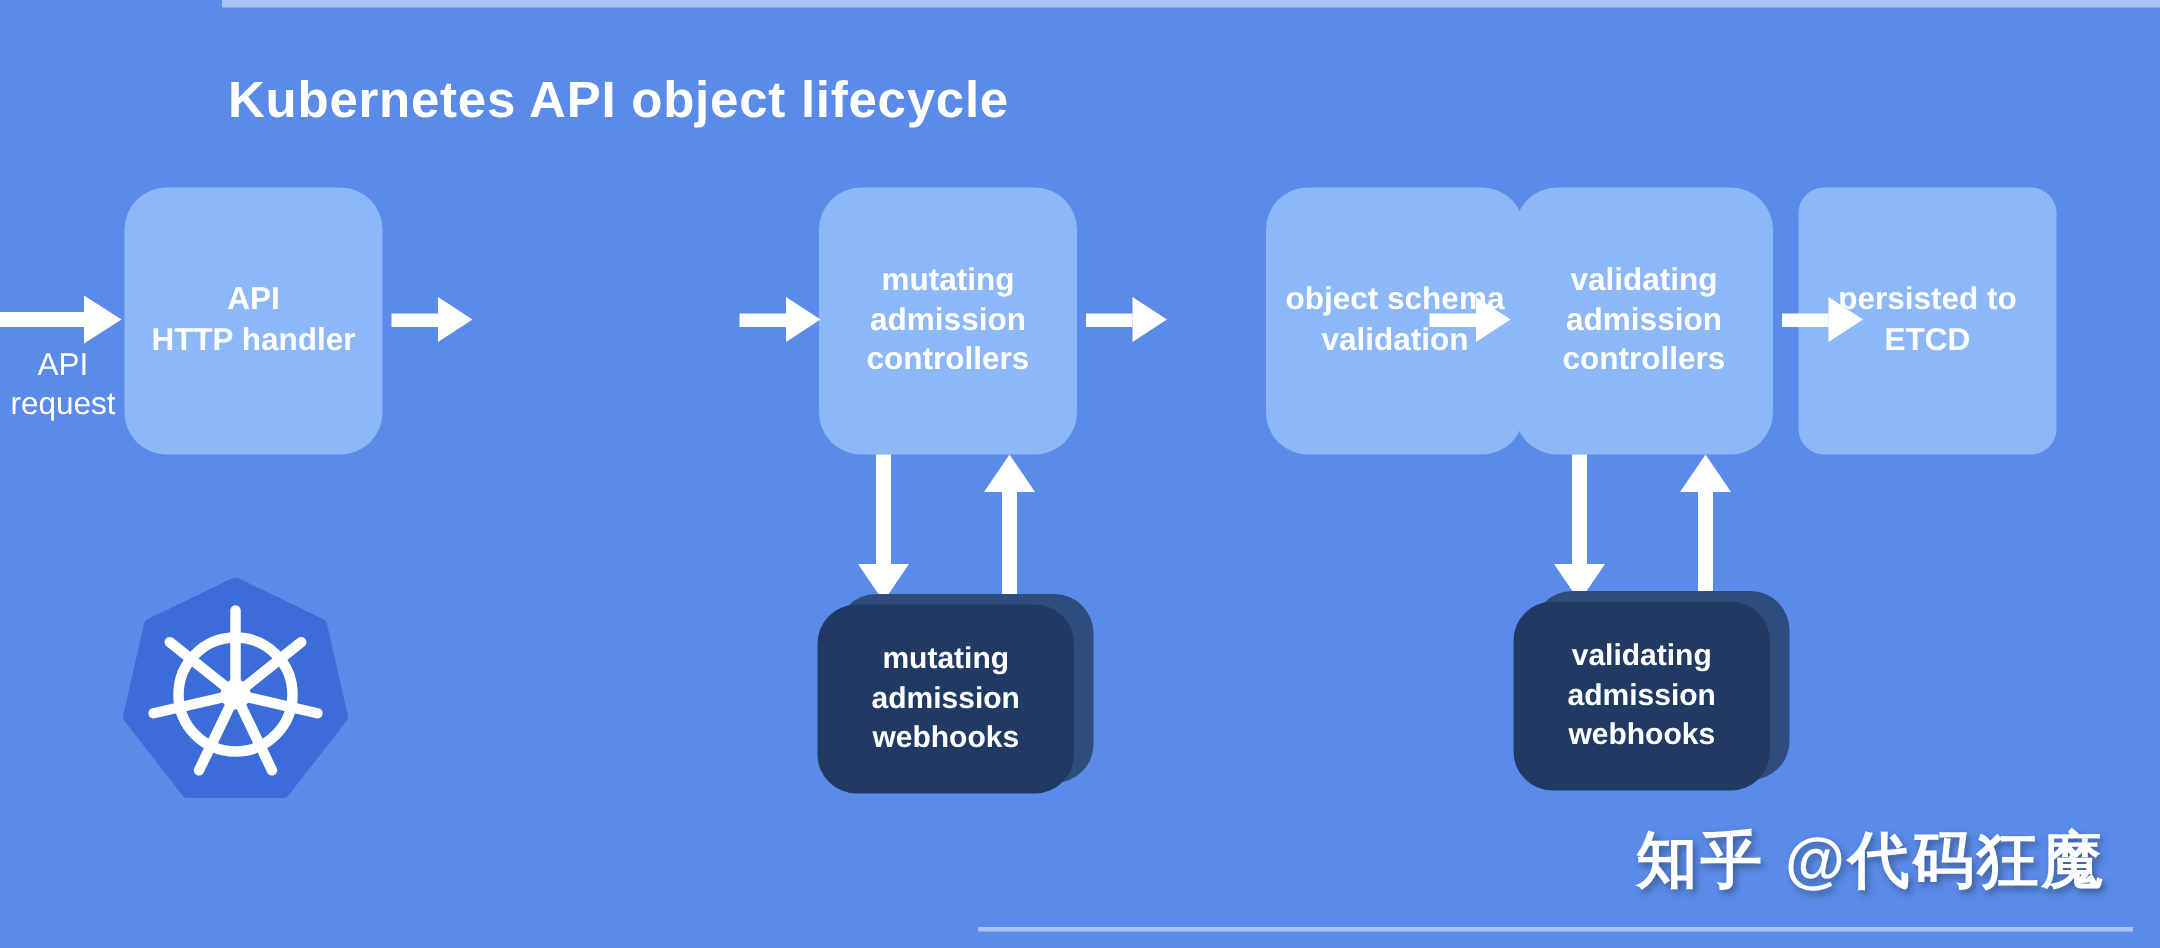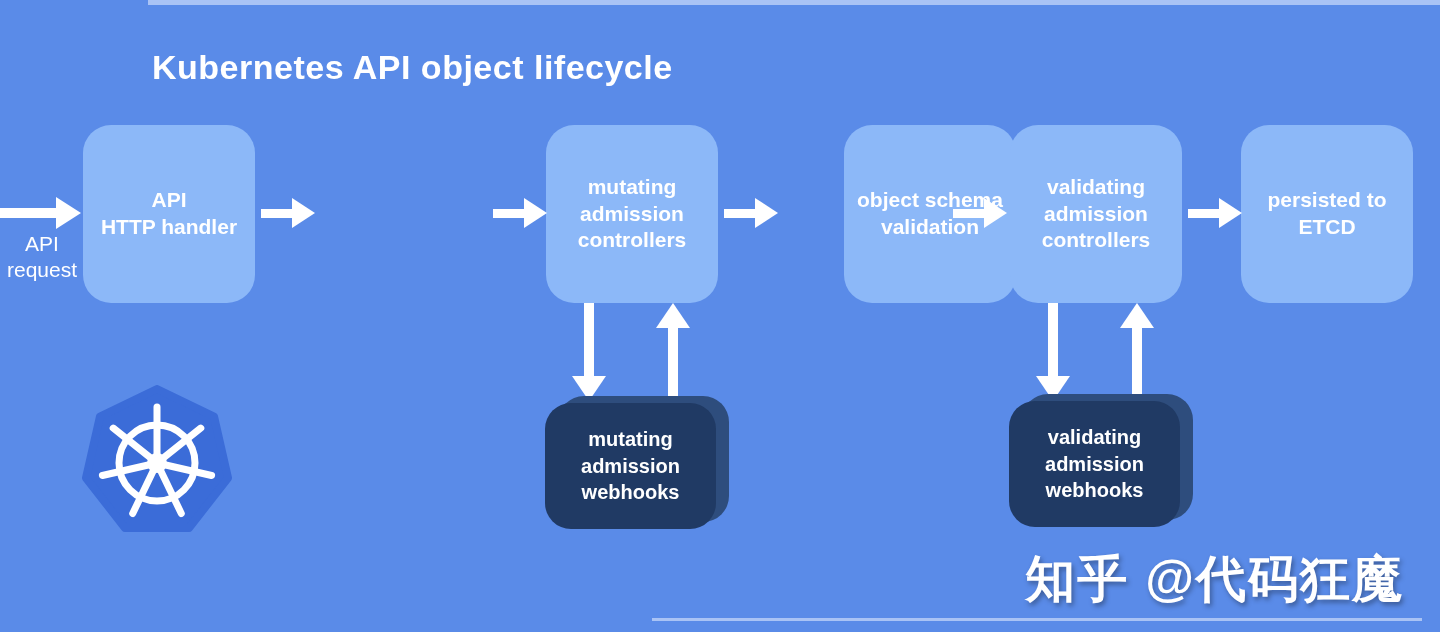--- a/index.html
+++ b/index.html
@@ -35,21 +35,21 @@
     background: #8cb8f8; border-radius: 28px;
     display: flex; align-items: center; justify-content: center;
     color: #ffffff; font-size: 21px; font-weight: 700;
     text-align: center; line-height: 1.28; white-space: pre-line;
   }
   .node-1 { left: 83px; }
   .node-2 { left: 315px; }
   .node-3 { left: 546px; }
   .node-4 { left: 802px; margin-left: 42px; }
   .node-5 { left: 1010px; }
-  .node-6 { left: 1241px; }
+  .node-6 { left: 1199px; border-radius: 17px; }
 
   
   .h-arrow { position: absolute; display: flex; align-items: center; }
   .h-arrow .shaft { height: 9px; background: #ffffff; }
   .h-arrow .head {
     width: 0; height: 0;
     border-left: 23px solid #ffffff;
     border-top: 15px solid transparent;
     border-bottom: 15px solid transparent;
   }
@@ -106,21 +106,21 @@
     color: #ffffff; font-size: 21px; font-weight: 400;
     text-align: center; line-height: 1.25; white-space: pre-line;
   }
 
   
   .k8s-logo { position: absolute; left: 82px; top: 385px; width: 150px; height: 152px; }
 
   
   .watermark {
     position: absolute; right: 36px; top: 546px;
-    color: #ffffff; font-size: 50px; font-weight: 700; letter-spacing: 2px;
+    color: #ffffff; font-size: 41px; font-weight: 700; letter-spacing: 2px;
     text-shadow: 2px 3px 5px rgba(0,0,0,0.35);
   }
 </style>
 </head>
 <body>
 
 <div class="canvas">
 
   <div class="top-strip"></div>
   <div class="bottom-line"></div>

